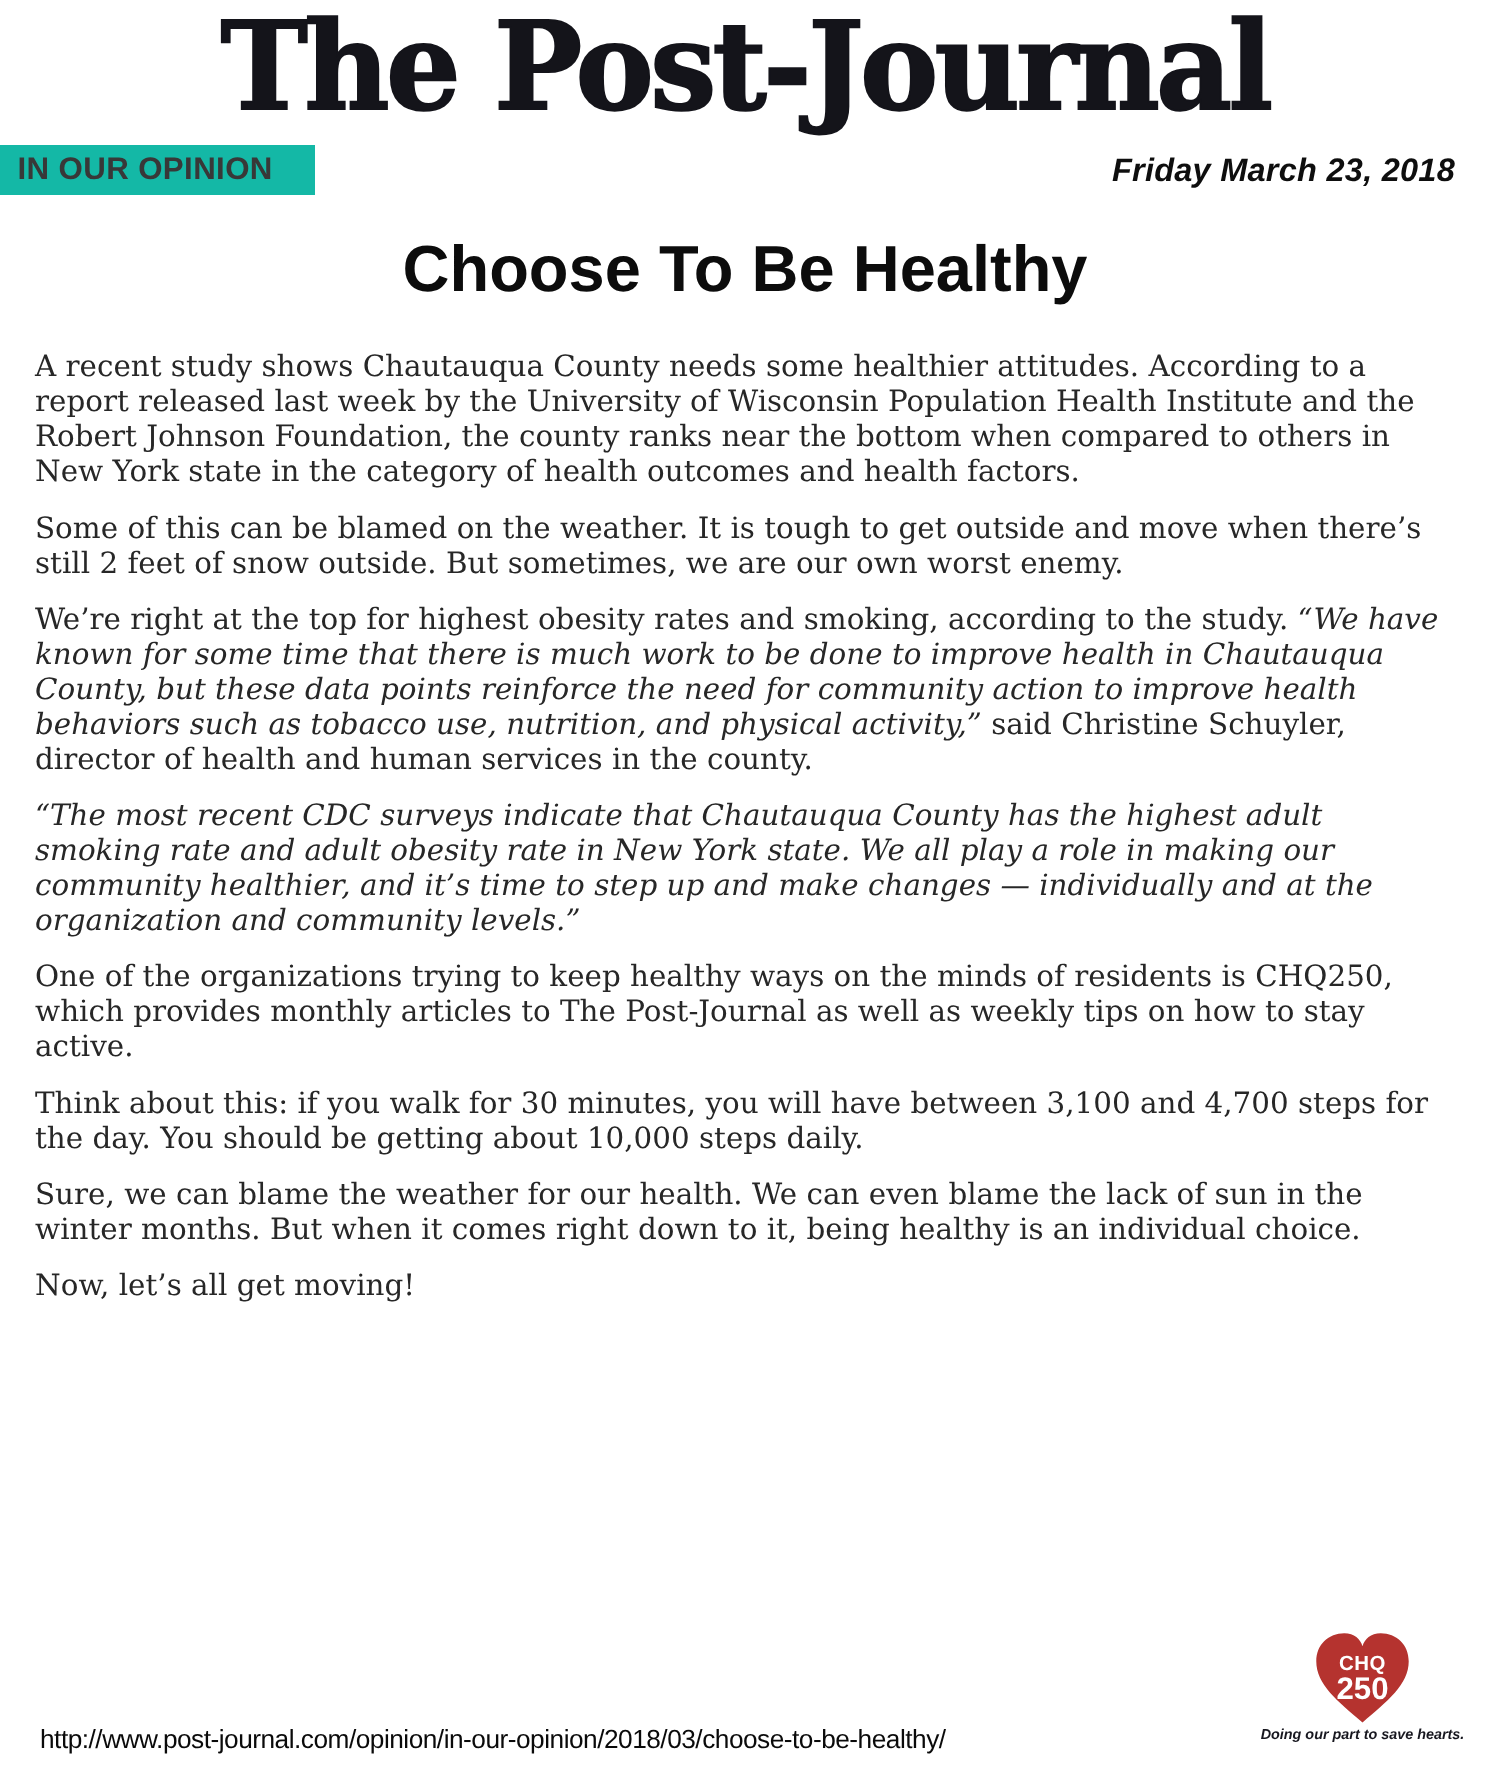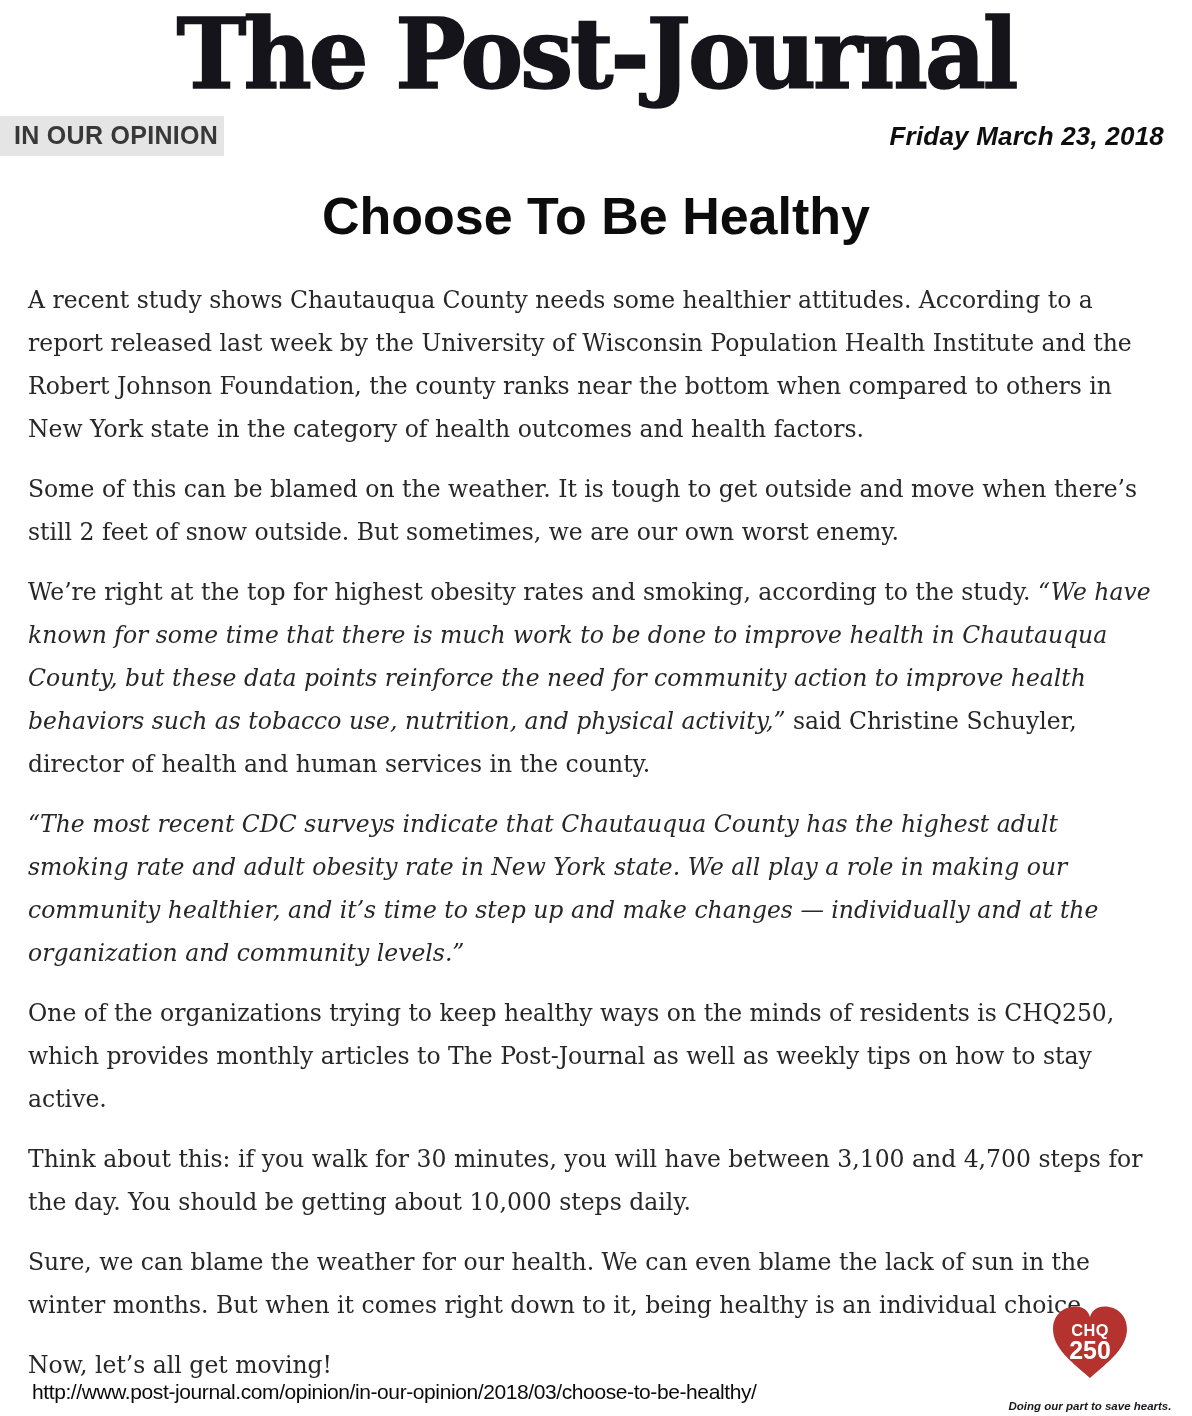--- a/index.html
+++ b/index.html
@@ -31,27 +31,27 @@
 
   
   .header-row {
     display: flex;
     justify-content: space-between;
     align-items: center;
     margin-top: 12px;
     padding-right: 28px;
   }
   .opinion-badge {
-    background: #e5e5e5;
+    background: #14b8a6;
     color: #383838;
     font-family: "Liberation Sans", sans-serif;
     font-weight: bold;
     font-size: 25px;
     letter-spacing: 0.3px;
-    padding: 5px 6px 6px 14px;
+    padding: 5px 34px 6px 14px;
   }
   .date-label {
     font-family: "Liberation Sans", sans-serif;
     font-weight: bold;
     font-style: italic;
     font-size: 26px;
     color: #0e0e0e;
     letter-spacing: 0.2px;
   }
 
@@ -64,42 +64,42 @@
     color: #0c0c0c;
     margin-top: 30px;
     letter-spacing: 0px;
   }
 
   
   .article-body {
     padding: 0 30px 0 28px;
     margin-top: 33px;
     font-size: 23.5px;
-    line-height: 43px;
+    line-height: 28px;
     color: #272727;
   }
   .article-body p { margin: 0 0 17px 0; }
   .article-body em { font-style: italic; }
 
   
   .chq-logo {
     position: absolute;
     top: 1300px;
     left: 1008px;
     width: 164px;
     text-align: center;
   }
   .chq-logo svg { display: block; margin: 0 auto; }
   .chq-tagline {
     font-family: "Liberation Sans", sans-serif;
     font-style: italic;
     font-weight: bold;
     font-size: 11.5px;
     color: #17171f;
-    margin-top: 18px;
+    margin-top: 0;
     white-space: nowrap;
   }
   .heart-text-sm {
     font-family: "Liberation Sans", sans-serif;
     font-weight: bold;
     font-size: 19px;
     letter-spacing: 0.5px;
   }
   .heart-text-lg {
     font-family: "Liberation Sans", sans-serif;

